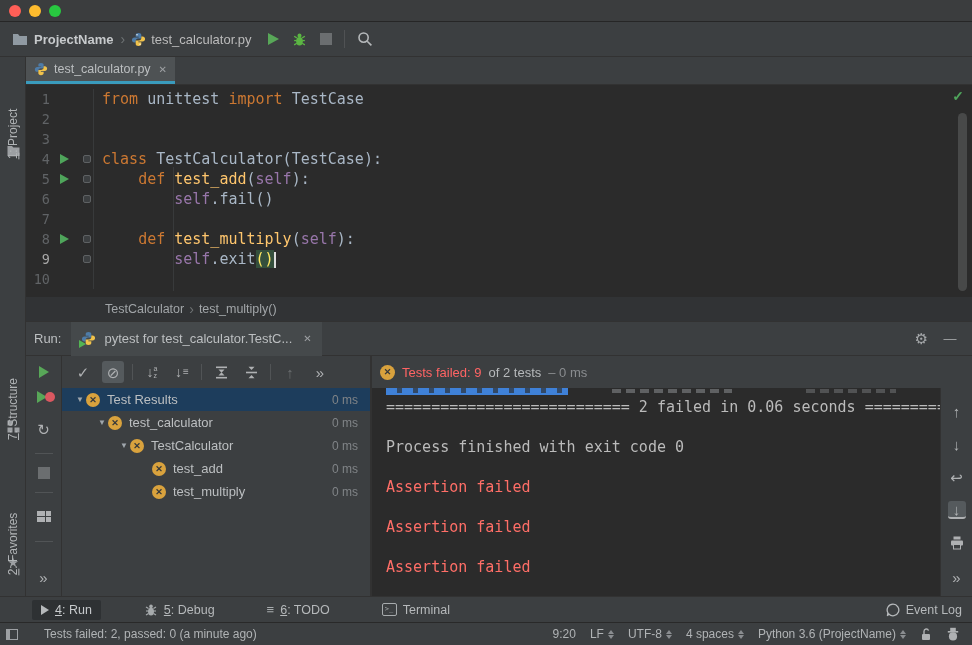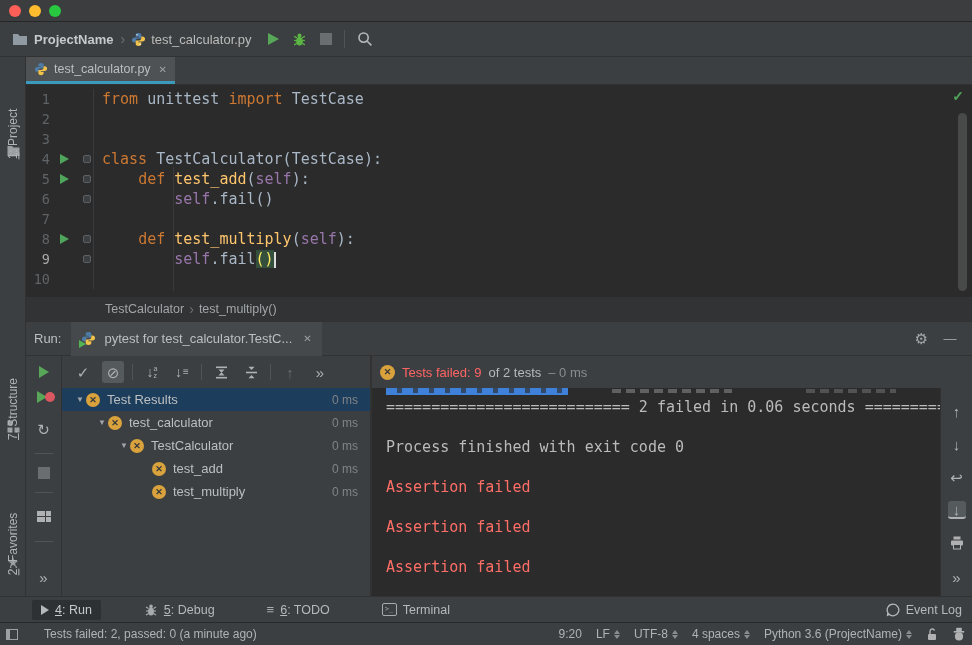--- a/index.html
+++ b/index.html
@@ -118,21 +118,21 @@
   .bottombar { height:26px; background:#3c3f41; border-top:1px solid #323232; display:flex; align-items:center; padding:0 10px 0 32px; gap:22px; flex:none; font-size:12.5px; }
   .bbtn { display:flex; align-items:center; gap:6px; color:#b6b9bb; padding:3px 9px; border-radius:2px; cursor:default; }
   .bbtn.active { background:#2e3133; color:#c7cacc; }
   .bbtn u { text-decoration:underline; }
   .bb-right { margin-left:auto; display:flex; align-items:center; gap:6px; color:#b6b9bb; }
   .tri-small { width:0; height:0; border-left:8px solid #b6b9bb; border-top:5px solid transparent; border-bottom:5px solid transparent; display:inline-block; }
   .todo-ic { font-size:13px; color:#a7abad; }
   .term-ic { width:15px; height:13px; border:1.3px solid #a7abad; border-radius:2px; color:#a7abad; font-size:7px; line-height:10px; padding-left:2px; font-family:"DejaVu Sans Mono",monospace; }
 
   
-  .statusbar { height:23px; background:#3c3f41; border-top:1px solid #292929; display:flex; align-items:center; padding:0 6px 0 6px; gap:14px; font-size:12px; color:#b0b3b5; flex:none; }
+  .statusbar { height:23px; background:#3c3f41; border-top:1px solid #292929; display:flex; align-items:center; padding:0 12px 0 6px; gap:14px; font-size:12px; color:#b0b3b5; flex:none; }
   .corner { width:12px; height:11px; border:1.4px solid #9da0a3; border-left-width:4px; display:inline-block; }
   .msg { margin-left:12px; }
   .sright { margin-left:auto; display:flex; align-items:center; gap:14px; }
   .switem { display:flex; align-items:center; gap:4px; cursor:default; }
   .selarr { display:inline-flex; flex-direction:column; justify-content:center; gap:1px; }
   .selarr i { width:0; height:0; border-left:3.5px solid transparent; border-right:3.5px solid transparent; display:block; }
   .selarr .up { border-bottom:4px solid #8a8d90; } .selarr .dn { border-top:4px solid #8a8d90; }
 </style>
 </head>
 <body>
@@ -232,21 +232,21 @@
       <div class="editor">
         <div class="codearea">
             <div class="cl"><div class="gut"><span class="ln">1</span></div><div class="codecell"><span class="tk-k">from</span><span class="tk-d"> unittest </span><span class="tk-k">import</span><span class="tk-d"> TestCase</span></div></div>
             <div class="cl"><div class="gut"><span class="ln">2</span></div><div class="codecell"></div></div>
             <div class="cl"><div class="gut"><span class="ln">3</span></div><div class="codecell"></div></div>
             <div class="cl"><div class="gut"><span class="ln">4</span><span class="runarr"></span><span class="foldm"></span></div><div class="codecell"><span class="tk-k">class</span><span class="tk-d"> TestCalculator(TestCase):</span></div></div>
             <div class="cl"><div class="gut"><span class="ln">5</span><span class="runarr"></span><span class="foldm"></span></div><div class="codecell"><span class="tk-d">    </span><span class="tk-k">def</span><span class="tk-d"> </span><span class="tk-f">test_add</span><span class="tk-d">(</span><span class="tk-s">self</span><span class="tk-d">):</span></div></div>
             <div class="cl"><div class="gut"><span class="ln">6</span><span class="foldm"></span></div><div class="codecell"><span class="tk-d">        </span><span class="tk-s">self</span><span class="tk-d">.fail()</span></div></div>
             <div class="cl"><div class="gut"><span class="ln">7</span></div><div class="codecell"></div></div>
             <div class="cl"><div class="gut"><span class="ln">8</span><span class="runarr"></span><span class="foldm"></span></div><div class="codecell"><span class="tk-d">    </span><span class="tk-k">def</span><span class="tk-d"> </span><span class="tk-f">test_multiply</span><span class="tk-d">(</span><span class="tk-s">self</span><span class="tk-d">):</span></div></div>
-            <div class="cl"><div class="gut"><span class="ln cur">9</span><span class="foldm"></span></div><div class="codecell"><span class="tk-d">        </span><span class="tk-s">self</span><span class="tk-d">.fail</span><span class="tk-p">()</span><span class="caret"></span></div></div>
+            <div class="cl"><div class="gut"><span class="ln cur">9</span><span class="foldm"></span></div><div class="codecell"><span class="tk-d">        </span><span class="tk-s">self</span><span class="tk-d">.exit</span><span class="tk-p">()</span><span class="caret"></span></div></div>
             <div class="cl"><div class="gut"><span class="ln">10</span></div><div class="codecell"></div></div>
           </div>
         <div class="indent-guide"></div>
         <span class="okcheck">✓</span>
         <div class="scrollthumb"></div>
       </div>
 
       <div class="crumbs">
         <span>TestCalculator</span>
         <span class="chev">›</span>

